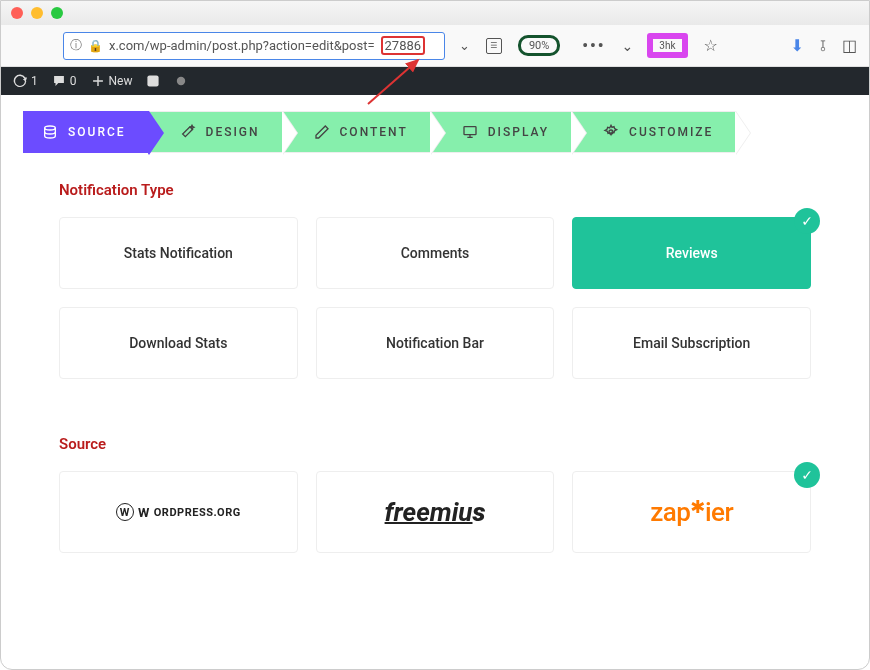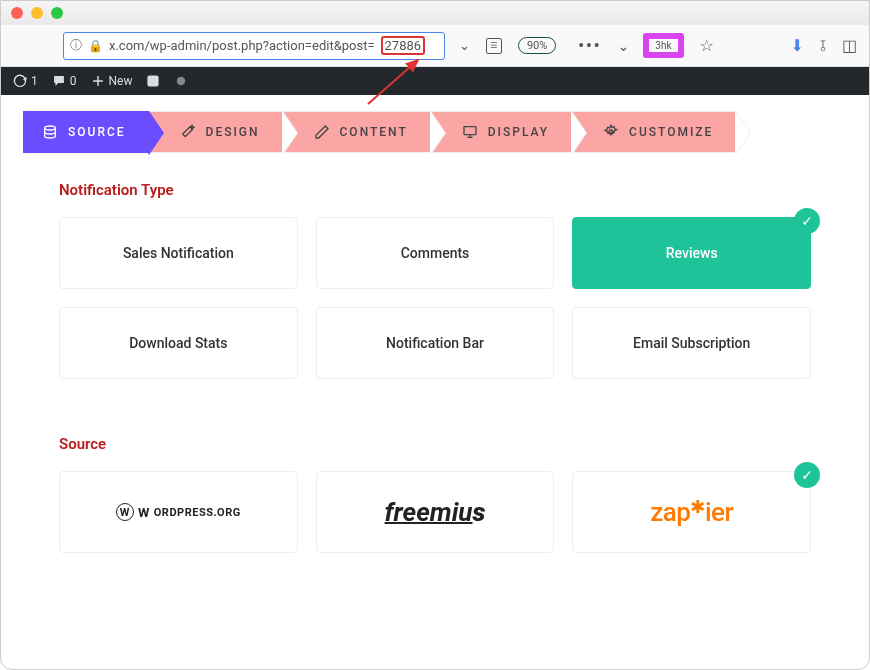--- a/index.html
+++ b/index.html
@@ -9,33 +9,33 @@
 .tl-red{background:#ff5f57}
 .tl-yel{background:#ffbd2e}
 .tl-grn{background:#28c940}
 .urlbar-row{height:42px;background:#f9f9f9;display:flex;align-items:center;padding:0 12px;gap:10px;border-bottom:1px solid #e0e0e0}
 .urlbox{flex:0 0 auto;width:382px;height:28px;border:1px solid #4a86e8;border-radius:3px;display:flex;align-items:center;padding:0 6px;gap:6px;font-size:13px;color:#555;background:#fff;margin-left:50px}
 .info-ic{color:#777;font-size:12px}
 .lock-ic{color:#2bb14c;font-size:12px}
 .hl-box{border:2px solid #d33;padding:0 2px;border-radius:3px}
 .chev{color:#555;font-size:13px;margin-left:4px}
 .reader-ic{width:16px;height:16px;border:1.5px solid #555;border-radius:2px;display:flex;align-items:center;justify-content:center;font-size:8px;color:#555;margin-left:6px}
-.zoom{border:1px solid #14532d;border-radius:10px;padding:1px 8px;font-size:11px;color:#555;margin-left:6px}
+.zoom{border:3px solid #14532d;border-radius:10px;padding:1px 8px;font-size:11px;color:#555;margin-left:6px}
 .dots{color:#555;letter-spacing:2px;margin-left:12px;font-weight:bold}
 .pocket-ic{color:#555;font-size:14px;margin-left:6px}
 .pill{border:6px solid #d946ef;border-radius:3px;padding:1px 6px;font-size:10px;color:#555;margin-left:4px}
 .star-ic{color:#555;font-size:16px;margin-left:6px}
 .right-icons{margin-left:auto;display:flex;gap:16px;color:#4a86e8;font-size:16px;align-items:center}
 .ri-gray{color:#555}
 .adminbar{height:28px;background:#23282d;display:flex;align-items:center;padding:0 12px;gap:14px;color:#ddd;font-size:12px}
 .adminbar svg{width:14px;height:14px}
 .ab-item{display:flex;align-items:center;gap:4px}
 .content{padding:16px 22px}
 .steps{display:flex;margin-bottom:28px}
-.step{height:42px;display:flex;align-items:center;gap:10px;padding:0 22px 0 30px;background:#fca5a5;border:1px solid #eee;position:relative;color:#444;font-size:12px;letter-spacing:2px;font-weight:500}
+.step{height:42px;display:flex;align-items:center;gap:10px;padding:0 22px 0 30px;background:#86efac;border:1px solid #eee;position:relative;color:#444;font-size:12px;letter-spacing:2px;font-weight:500}
 .step:first-child{padding-left:18px}
 .step::after{content:"";position:absolute;right:-15px;top:-1px;width:0;height:0;border-top:22px solid transparent;border-bottom:22px solid transparent;border-left:15px solid #fff;z-index:2}
 .step::before{content:"";position:absolute;right:-16px;top:-1px;width:0;height:0;border-top:22px solid transparent;border-bottom:22px solid transparent;border-left:15px solid #eee;z-index:1}
 .step.active{background:#6c4cff;color:#fff;border-color:#6c4cff}
 .step.active::after{border-left-color:#6c4cff}
 .step.active::before{border-left-color:#6c4cff}
 .step-ic{width:16px;height:16px;color:inherit}
 .section-title{font-size:13px;letter-spacing:3px;font-weight:600;color:#333;margin-bottom:42px}
 .panel{padding:0 36px}
 .sub-title{font-size:15px;font-weight:600;color:#b91c1c;margin-bottom:18px}
@@ -160,21 +160,21 @@
         </svg>
       <span>CUSTOMIZE</span>
     </div>
   </div>
 
 
   <div class="panel">
     <div class="sub-title">Notification Type</div>
     <div class="grid">
       <div class="card">
-          <span>Sales Notification</span>
+          <span>Stats Notification</span>
         </div>
       <div class="card">
           <span>Comments</span>
         </div>
       <div class="card selected">
         <span>Reviews</span>
         <div class="check-badge">✓</div>
       </div>
     </div>
     <div class="grid">

